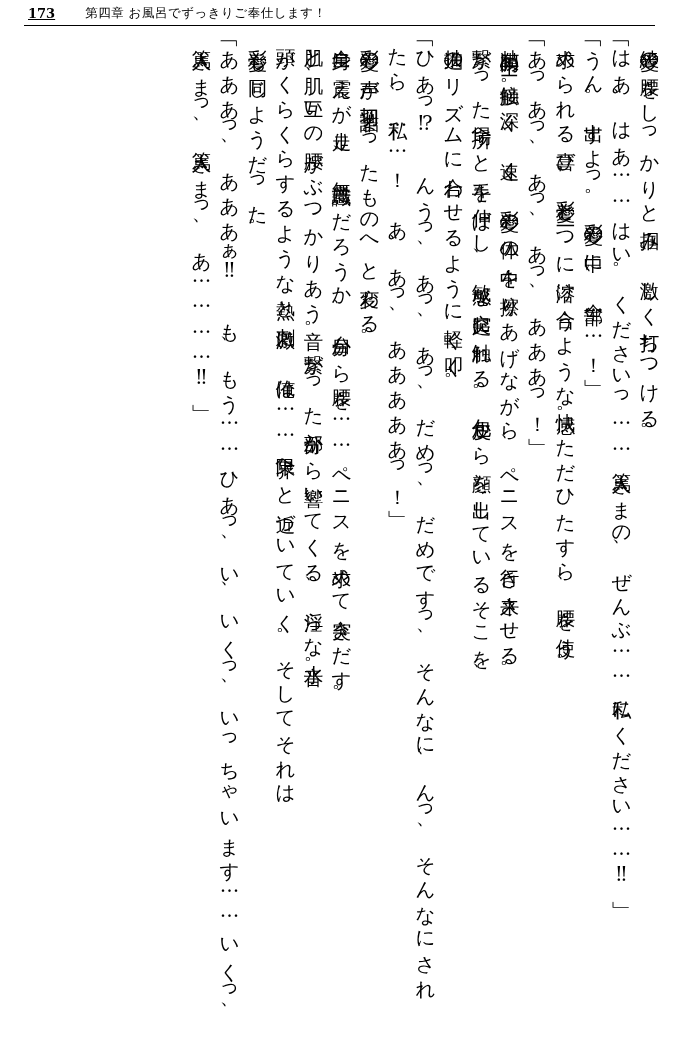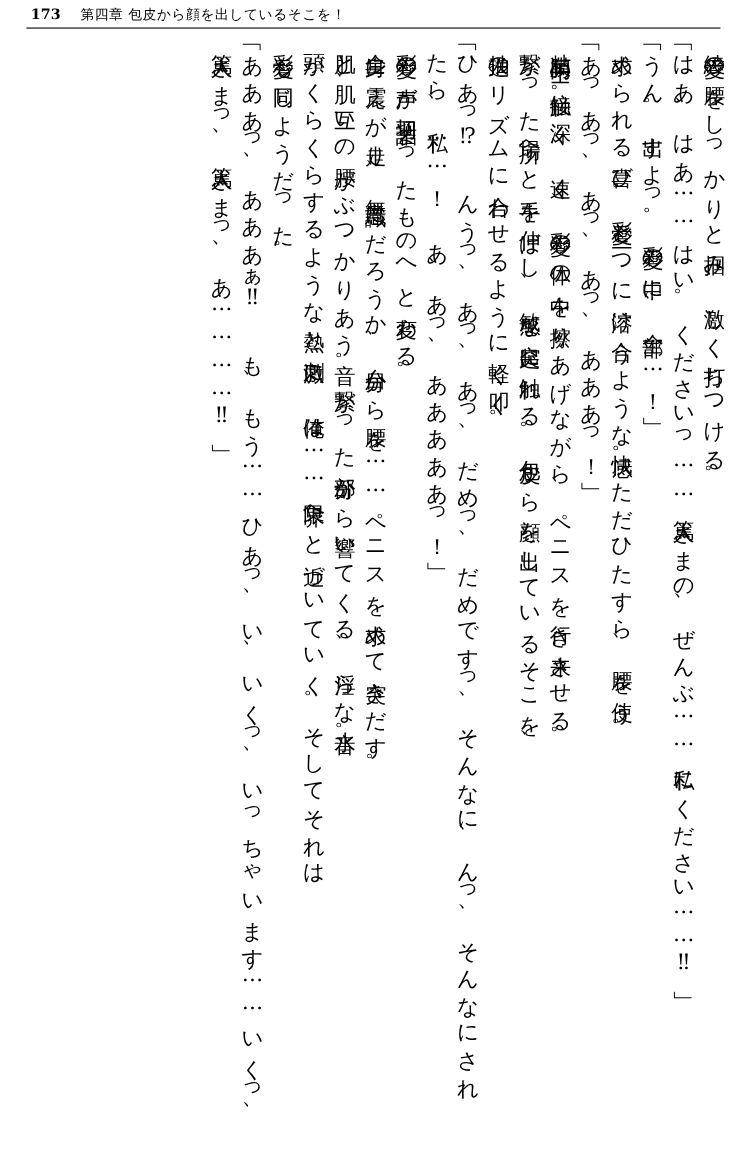--- a/index.html
+++ b/index.html
@@ -26,21 +26,22 @@
     display: flex;
     align-items: center;
     box-sizing: border-box;
     padding-left: 28px;
   }
   .page-number {
     font-size: 13px;
     font-weight: bold;
     color: #000;
     letter-spacing: 0px;
-    margin-right: 18px;
+    margin-right: 30px;
+    text-decoration: underline;
   }
   .running-head {
     font-size: 12.5px;
     color: #000;
     letter-spacing: 0.5px;
     white-space: nowrap;
   }
   .header-rule {
     position: absolute;
     top: 25px;
@@ -83,21 +84,21 @@
     box-sizing: border-box;
   }
 </style>
 </head>
 <body>
 
 <div id="page">
 
   <div class="header">
     <span class="page-number">173</span>
-    <span class="running-head">第四章 包皮から顔を出しているそこを！</span>
+    <span class="running-head">第四章 お風呂でずっきりご奉仕します！</span>
   </div>
   <div class="header-rule"></div>
 
   <div class="body-area">
     <div class="vcolumns">
       <div class="vline">綾愛の腰をしっかりと掴み、激しく打ちつける。</div>
       <div class="vline">「はあ、はあ……はい。くださいっ……篤人さまの、ぜんぶ……私にください……‼」</div>
       <div class="vline">「うん。出すよっ。彩愛の中に、全部……！」</div>
       <div class="vline">求められる喜び。彩愛と一つに溶け合うような快感。ただひたすら、腰を使う。</div>
       <div class="vline">「あっあっ、あっ、あっ、あああっ！」</div>

